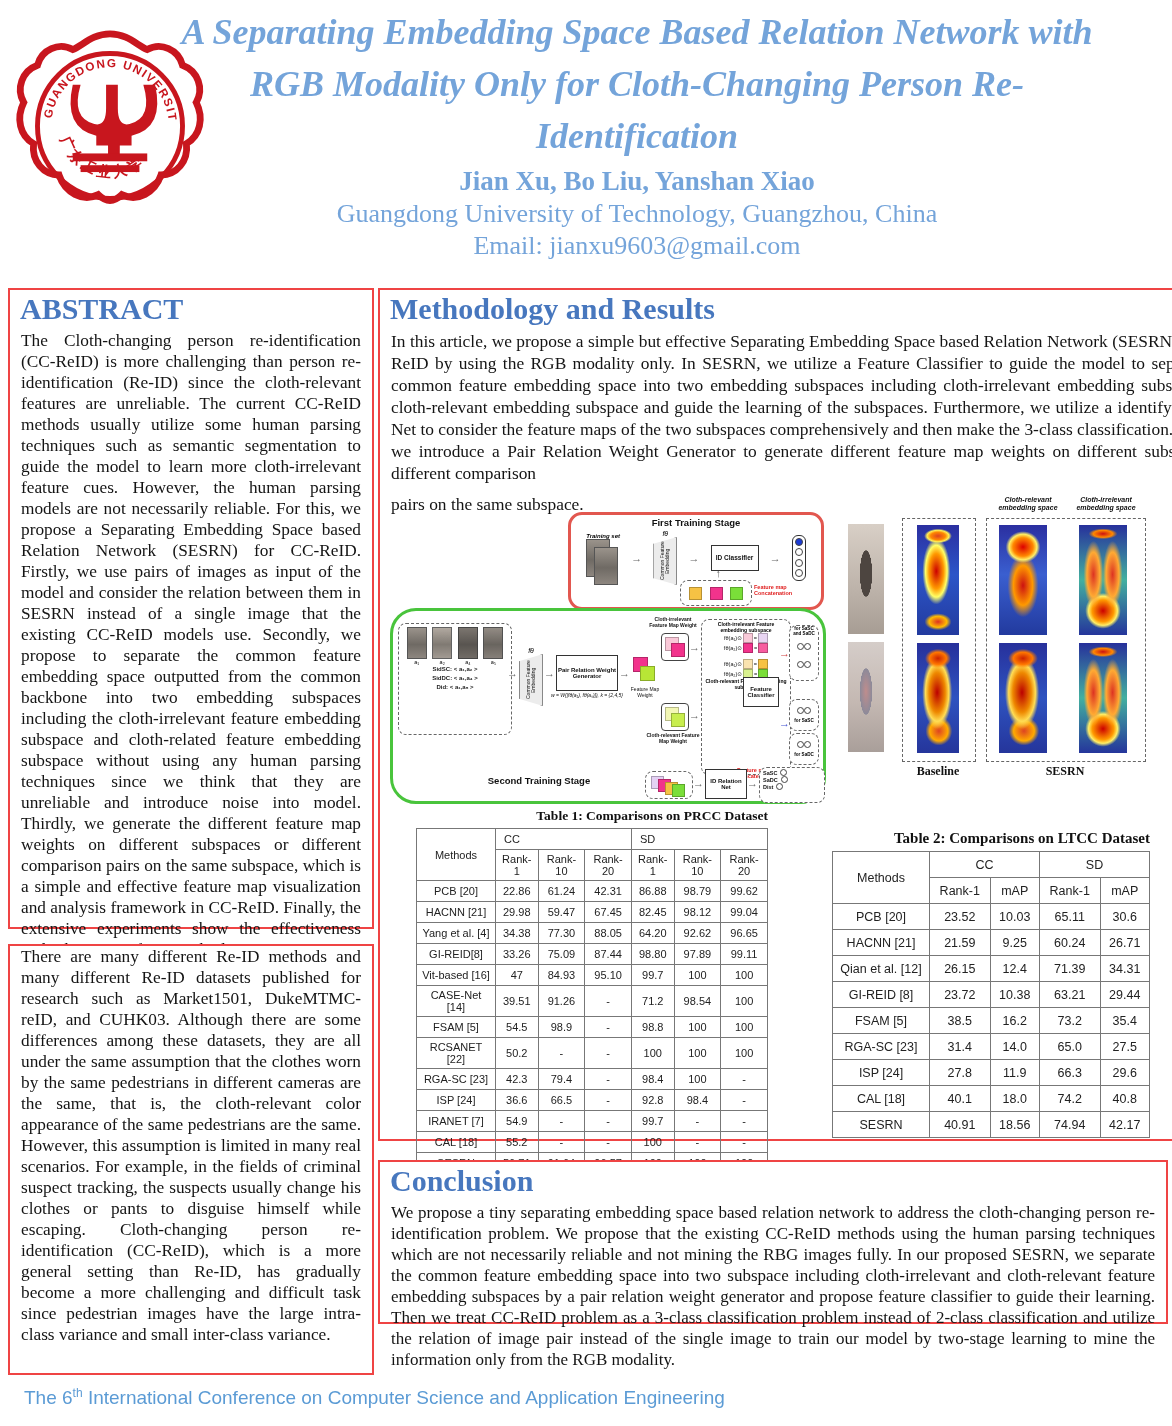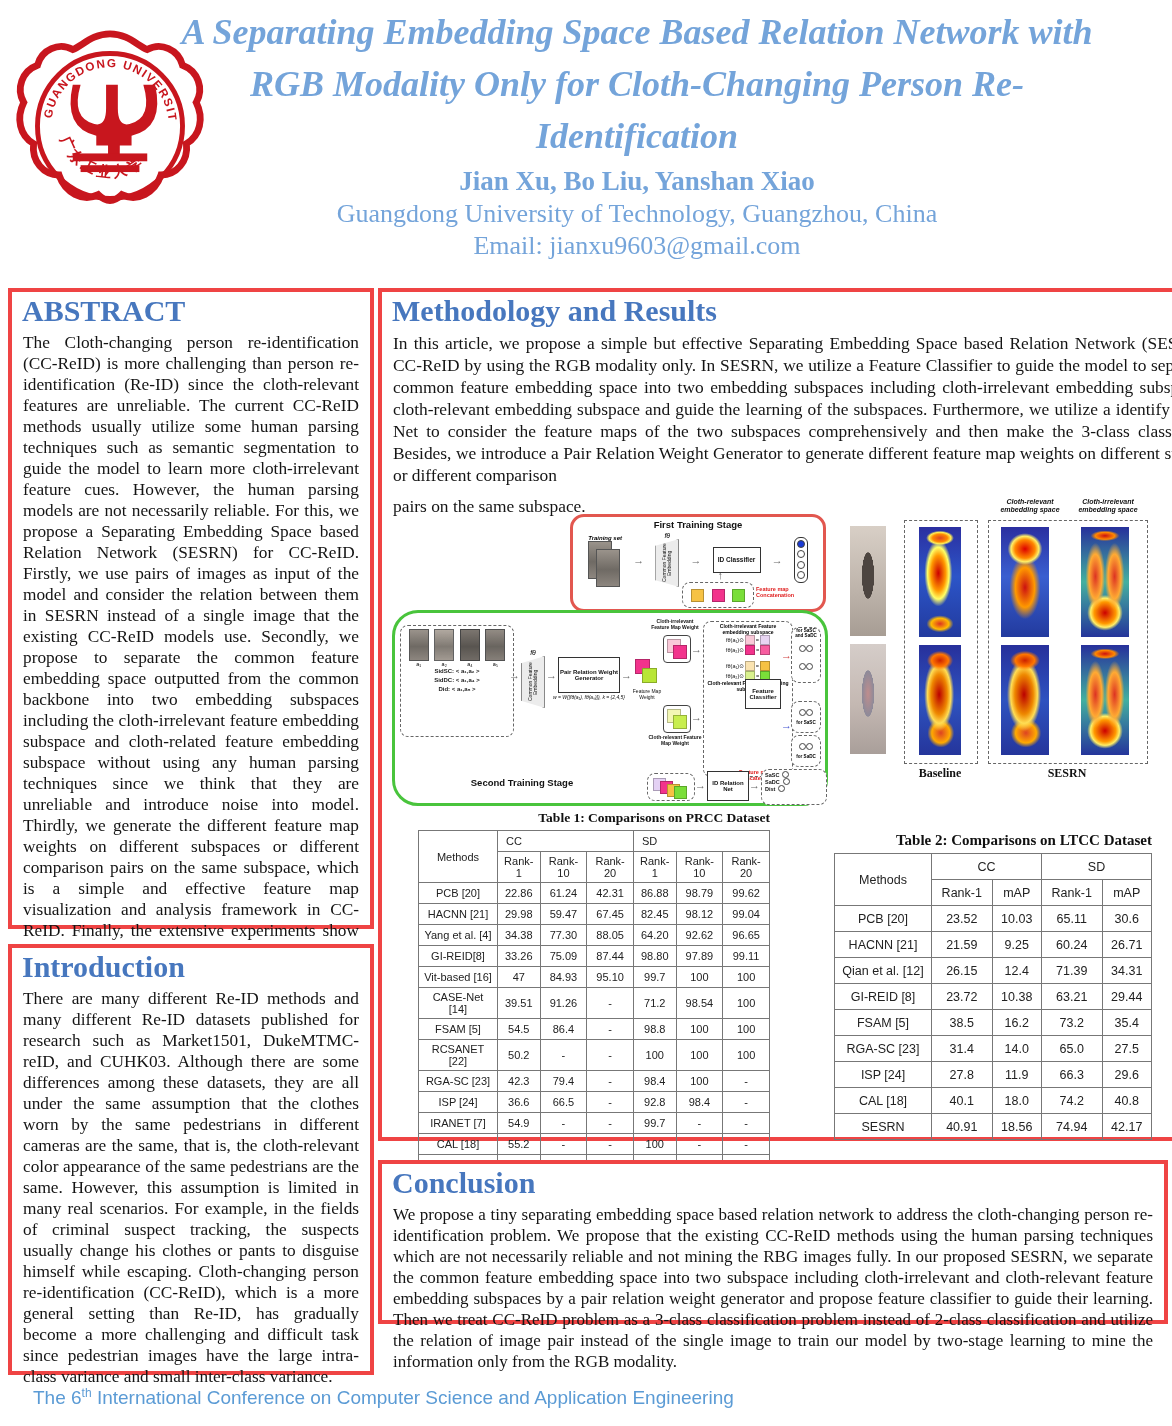--- a/index.html
+++ b/index.html
@@ -6,32 +6,32 @@
   #poster{position:relative;width:1172px;height:1426px;background:#fff;overflow:hidden;
           font-family:"Liberation Serif",serif;}
   
   #logo{position:absolute;left:12px;top:28px;width:196px;height:196px;}
   #head-text{position:absolute;left:120px;right:18px;top:6px;text-align:center;color:#74a4da;}
   .title-line{font-size:36px;font-weight:bold;font-style:italic;line-height:52px;}
   .authors{font-size:27px;font-weight:bold;line-height:34px;margin-top:2px;}
   .affil{font-size:26px;line-height:32px;}
   .email{font-size:26px;line-height:32px;}
   
-  .box{position:absolute;background:#fff;border:4px solid #ef4444;box-sizing:border-box;}
+  .box{position:absolute;background:#fff;border:2px solid #ef4444;box-sizing:border-box;}
   .box h2{margin:2px 10px 4px 10px;font-size:30px;color:#4777be;font-weight:bold;}
   .body-text{margin:0 11px;font-size:17.3px;line-height:21px;text-align:justify;color:#141414;}
   #abstract-box{left:8px;top:288px;width:366px;height:641px;}
   #intro-box{left:8px;top:944px;width:366px;height:431px;}
   #method-box{left:378px;top:288px;width:871px;height:853px;}
   #conclusion-box{left:378px;top:1160px;width:790px;height:164px;}
   #method-box .body-text{font-size:17.4px;line-height:22px;}
   #conclusion-box .body-text{font-size:17px;line-height:21px;}
   .para2{margin-top:9px;}
   
-  #footer{position:absolute;left:33px;top:1386px;font-family:"Liberation Sans",sans-serif;
+  #footer{position:absolute;left:24px;top:1386px;font-family:"Liberation Sans",sans-serif;
           font-size:19px;color:#5b9bd5;}
   
   .tbl-wrap{position:absolute;}
   .tbl-title{text-align:right;font-weight:bold;font-size:13.5px;margin-bottom:4px;color:#111;}
   #table2-wrap .tbl-title{font-size:15px;}
   table{border-collapse:collapse;width:100%;font-family:"Liberation Sans",sans-serif;color:#222;}
   #table1 {font-size:11px;}
   #table2 {font-size:12.5px;}
   th,td{border:1px solid #777;text-align:center;padding:3px 4px;font-weight:normal;}
   #table1 td,#table1 th{height:14px;}
@@ -139,21 +139,20 @@
     <div class="affil">Guangdong University of Technology, Guangzhou, China</div>
     <div class="email">Email: jianxu9603@gmail.com</div>
   </div>
 
   <div class="box" id="abstract-box">
     <h2>ABSTRACT</h2>
     <p class="body-text">The Cloth-changing person re-identification (CC-ReID) is more challenging than person re-identification (Re-ID) since the cloth-relevant features are unreliable. The current CC-ReID methods usually utilize some human parsing techniques such as semantic segmentation to guide the model to learn more cloth-irrelevant feature cues. However, the human parsing models are not necessarily reliable. For this, we propose a Separating Embedding Space based Relation Network (SESRN) for CC-ReID. Firstly, we use pairs of images as input of the model and consider the relation between them in SESRN instead of a single image that the existing CC-ReID models use. Secondly, we propose to separate the common feature embedding space outputted from the common backbone into two embedding subspaces including the cloth-irrelevant feature embedding subspace and cloth-related feature embedding subspace without using any human parsing techniques since we think that they are unreliable and introduce noise into model. Thirdly, we generate the different feature map weights on different subspaces or different comparison pairs on the same subspace, which is a simple and effective feature map visualization and analysis framework in CC-ReID. Finally, the extensive experiments show the effectiveness and robustness of our method.</p>
   </div>
 
   <div class="box" id="intro-box">
-    <h2>Introduction</h2>
     <p class="body-text">There are many different Re-ID methods and many different Re-ID datasets published for research such as Market1501, DukeMTMC-reID, and CUHK03. Although there are some differences among these datasets, they are all under the same assumption that the clothes worn by the same pedestrians in different cameras are the same, that is, the cloth-relevant color appearance of the same pedestrians are the same. However, this assumption is limited in many real scenarios. For example, in the fields of criminal suspect tracking, the suspects usually change his clothes or pants to disguise himself while escaping. Cloth-changing person re-identification (CC-ReID), which is a more general setting than Re-ID, has gradually become a more challenging and difficult task since pedestrian images have the large intra-class variance and small inter-class variance.</p>
   </div>
 
   <div class="box" id="method-box">
     <h2>Methodology and Results</h2>
     <p class="body-text">In this article, we propose a simple but effective Separating Embedding Space based Relation Network (SESRN) for CC-ReID by using the RGB modality only. In SESRN, we utilize a Feature Classifier to guide the model to separate the common feature embedding space into two embedding subspaces including cloth-irrelevant embedding subspace and cloth-relevant embedding subspace and guide the learning of the subspaces. Furthermore, we utilize a identify Relation Net to consider the feature maps of the two subspaces comprehensively and then make the 3-class classification. Besides, we introduce a Pair Relation Weight Generator to generate different feature map weights on different subspaces or different comparison</p>
     <p class="body-text para2">pairs on the same subspace.</p>
 
     <div id="diagram">
 
@@ -318,21 +317,21 @@
             </div>
           <div class="eq" style="justify-content:flex-start;gap:3px;">
               <span style="font-weight:bold;">SaDC</span>
               <span class="mini-dot"></span>
             </div>
           <div class="eq" style="justify-content:flex-start;gap:3px;">
               <span style="font-weight:bold;">Dist</span>
               <span class="mini-dot"></span>
             </div>
         </div>
-        <div class="abs stage-title" style="left:57px;top:162px;width:140px;">Second Training  Stage</div>
+        <div class="abs stage-title" style="left:76px;top:162px;width:140px;">Second Training  Stage</div>
       </div>
     </div>
 
     <div id="hfig">
       <div class="abs fig-col-lab" style="left:150px;top:2px;width:72px;">Cloth-relevant embedding space</div>
       <div class="abs fig-col-lab" style="left:228px;top:2px;width:72px;">Cloth-irrelevant embedding space</div>
       <div class="abs photo" style="left:6px;top:30px;width:36px;height:110px;"></div>
       <div class="abs photo p2" style="left:6px;top:148px;width:36px;height:110px;"></div>
       <div class="abs dashed" style="left:60px;top:24px;width:72px;height:242px;border-radius:0;">
         <div class="abs heat" style="left:14px;top:6px;width:42px;height:110px;"></div>
@@ -417,21 +416,21 @@
               <td>39.51</td>
               <td>91.26</td>
               <td>-</td>
               <td>71.2</td>
               <td>98.54</td>
               <td>100</td>
             </tr>
             <tr>
               <td>FSAM [5]</td>
               <td>54.5</td>
-              <td>86.4</td>
+              <td>98.9</td>
               <td>-</td>
               <td>98.8</td>
               <td>100</td>
               <td>100</td>
             </tr>
             <tr>
               <td>RCSANET [22]</td>
               <td>50.2</td>
               <td>-</td>
               <td>-</td>

